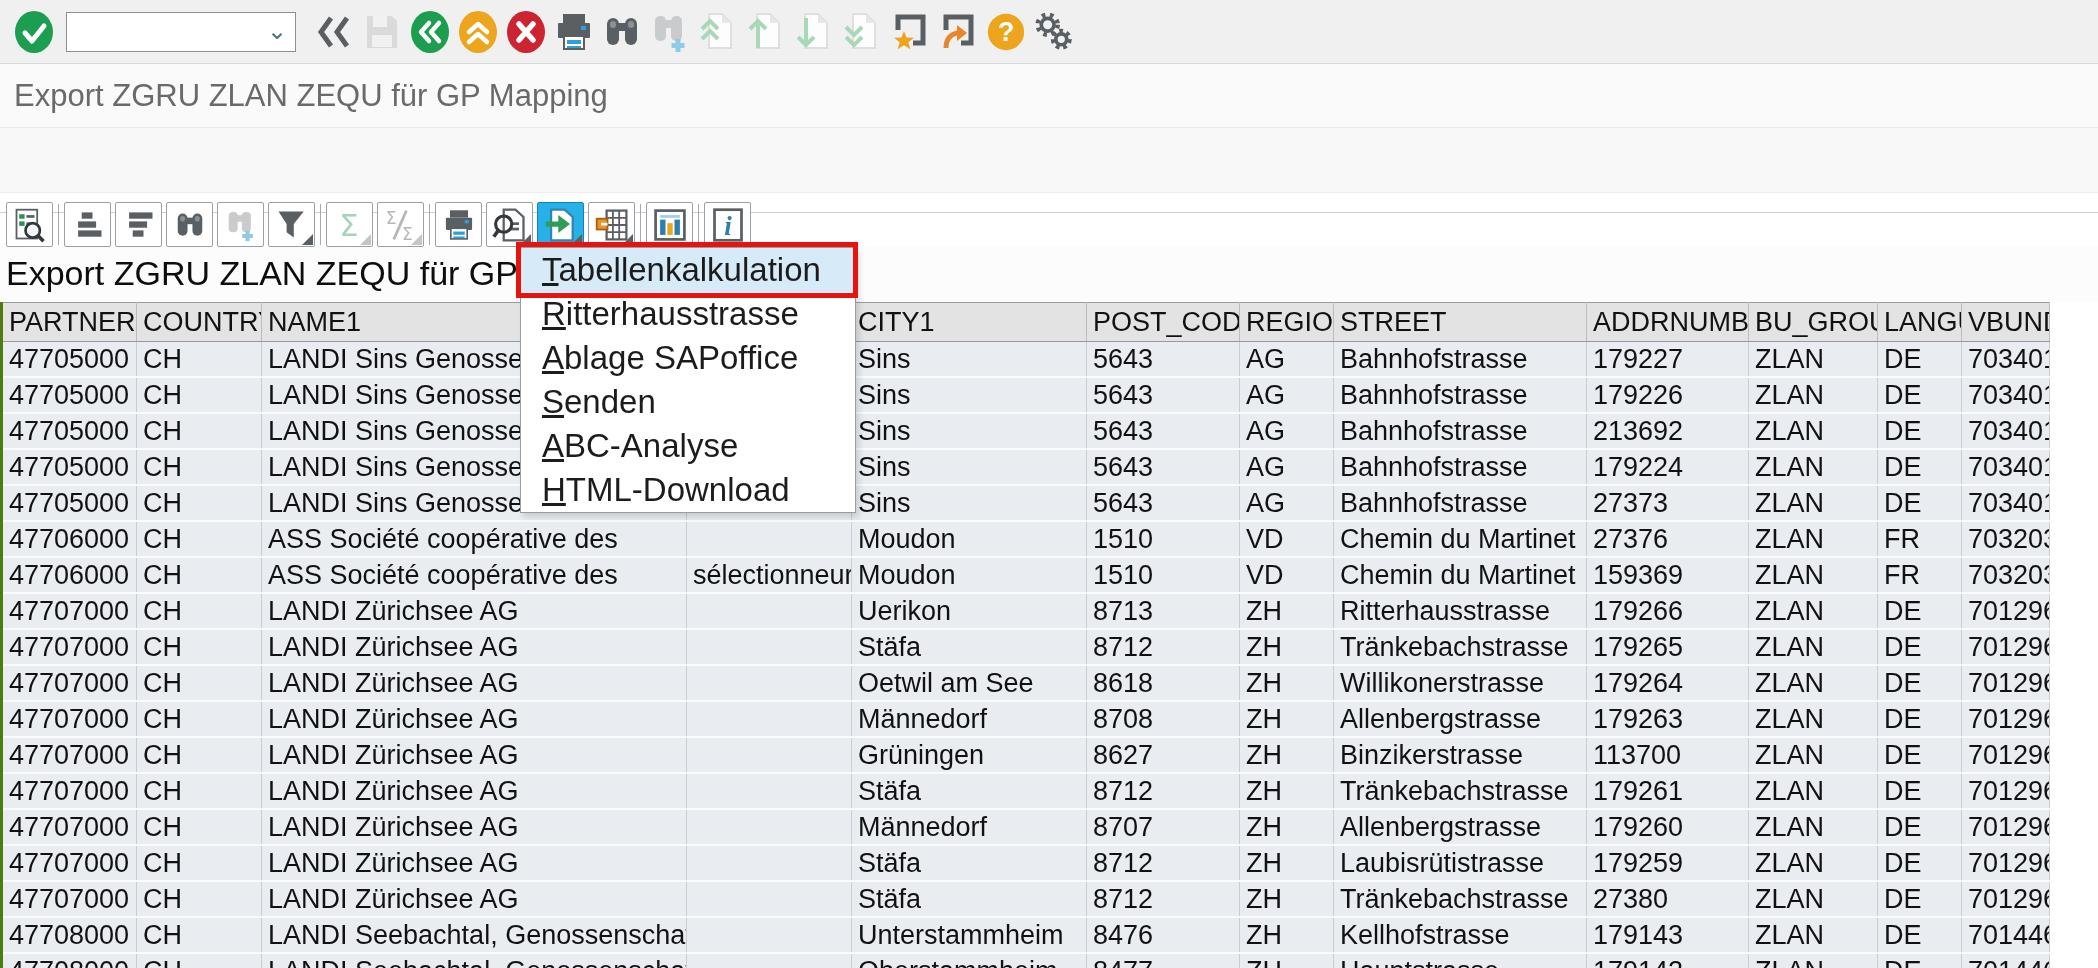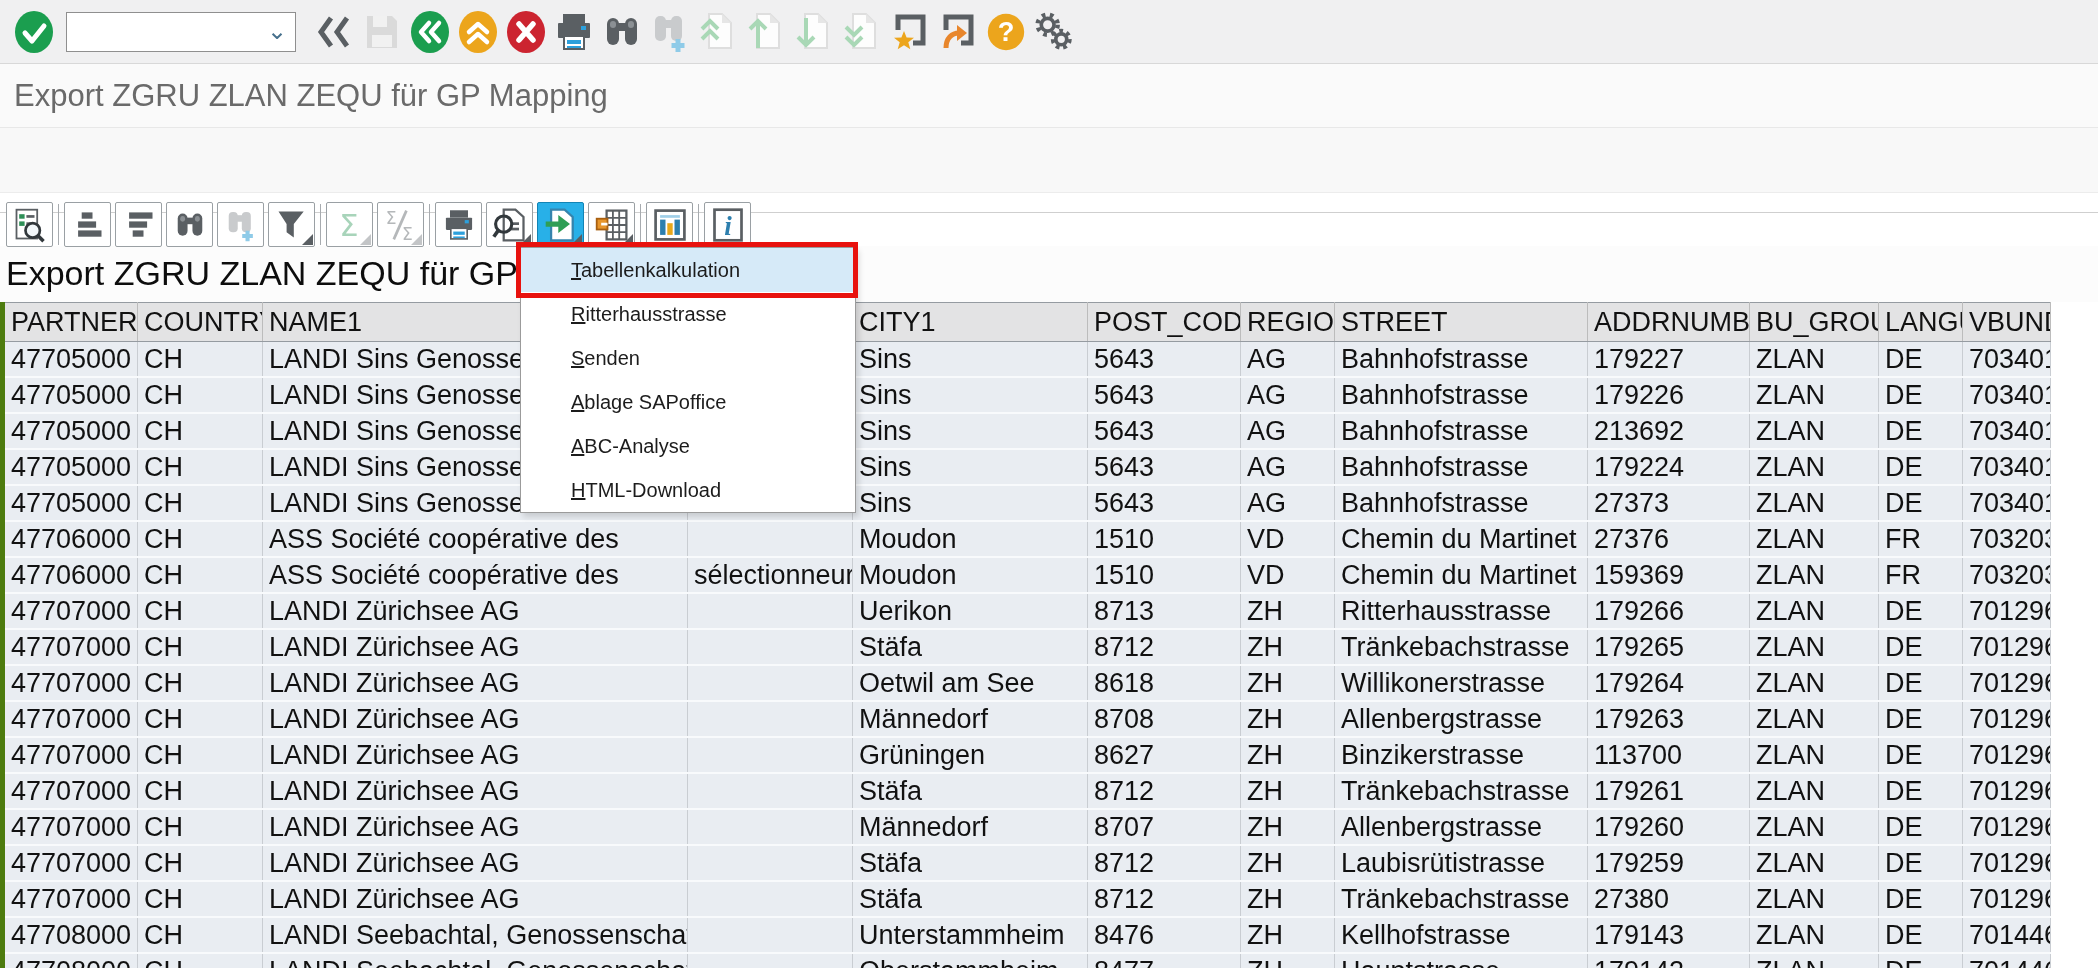--- a/index.html
+++ b/index.html
@@ -35,25 +35,25 @@
   .grid-title{position:absolute;top:246px;left:0;right:0;height:56px;background:#fcfcfc;
               font-size:34px;color:#0d0d0d;line-height:54px;padding-left:6px;white-space:nowrap;z-index:1;}
   
   table.grid{position:absolute;top:302px;left:0;border-collapse:collapse;table-layout:fixed;z-index:1;}
   table.grid th{height:38px;background:#e3e3e4;font-weight:normal;text-align:left;font-size:27px;
                 padding:0 6px;border-top:1px solid #959ba1;border-bottom:1px solid #959ba1;
                 border-right:1px solid #bcbcbc;white-space:nowrap;overflow:hidden;}
   table.grid td{height:34px;background:#e9edf2;font-size:27px;padding:0 6px;
                 border-right:1px solid #c9cdd2;border-bottom:2px solid #f8fafc;
                 white-space:nowrap;overflow:hidden;}
-  table.grid th:first-child,table.grid td:first-child{border-left:5px solid #4d7c0f;}
+  table.grid th:first-child,table.grid td:first-child{border-left:3px solid #4d7c0f;}
   
   .export-menu{position:absolute;left:520px;top:247px;width:334px;background:#fff;
                border:1px solid #9b9b9b;box-shadow:3px 4px 6px rgba(0,0,0,.14);z-index:5;}
-  .menu-item{height:44px;line-height:44px;padding-left:50px;font-size:20px;color:#1c1c1c;
+  .menu-item{height:44px;line-height:44px;padding-left:21px;font-size:33px;color:#1c1c1c;
              white-space:nowrap;}
   .menu-item::first-letter{text-decoration:underline;}
   .menu-item.highlighted{background:#d6eaf8;}
   
   .red-box{position:absolute;left:516px;top:242px;width:342px;height:56px;box-sizing:border-box;
            border:5px solid #e8120e;z-index:6;pointer-events:none;}
 </style>
 </head>
 <body>
 
@@ -600,21 +600,21 @@
           <td>ZLAN</td>
           <td>DE</td>
           <td>701446</td>
         </tr>
       </tbody>
     </table>
 
   <div class="export-menu" id="export-menu">
       <div class="menu-item highlighted">Tabellenkalkulation</div>
       <div class="menu-item">Ritterhausstrasse</div>
+      <div class="menu-item">Ablage SAPoffice</div>
       <div class="menu-item">Senden</div>
-      <div class="menu-item">Ablage SAPoffice</div>
       <div class="menu-item">ABC-Analyse</div>
       <div class="menu-item">HTML-Download</div>
     </div>
 
   <div class="red-box"></div>
 
 </div>
 
 </body></html>

